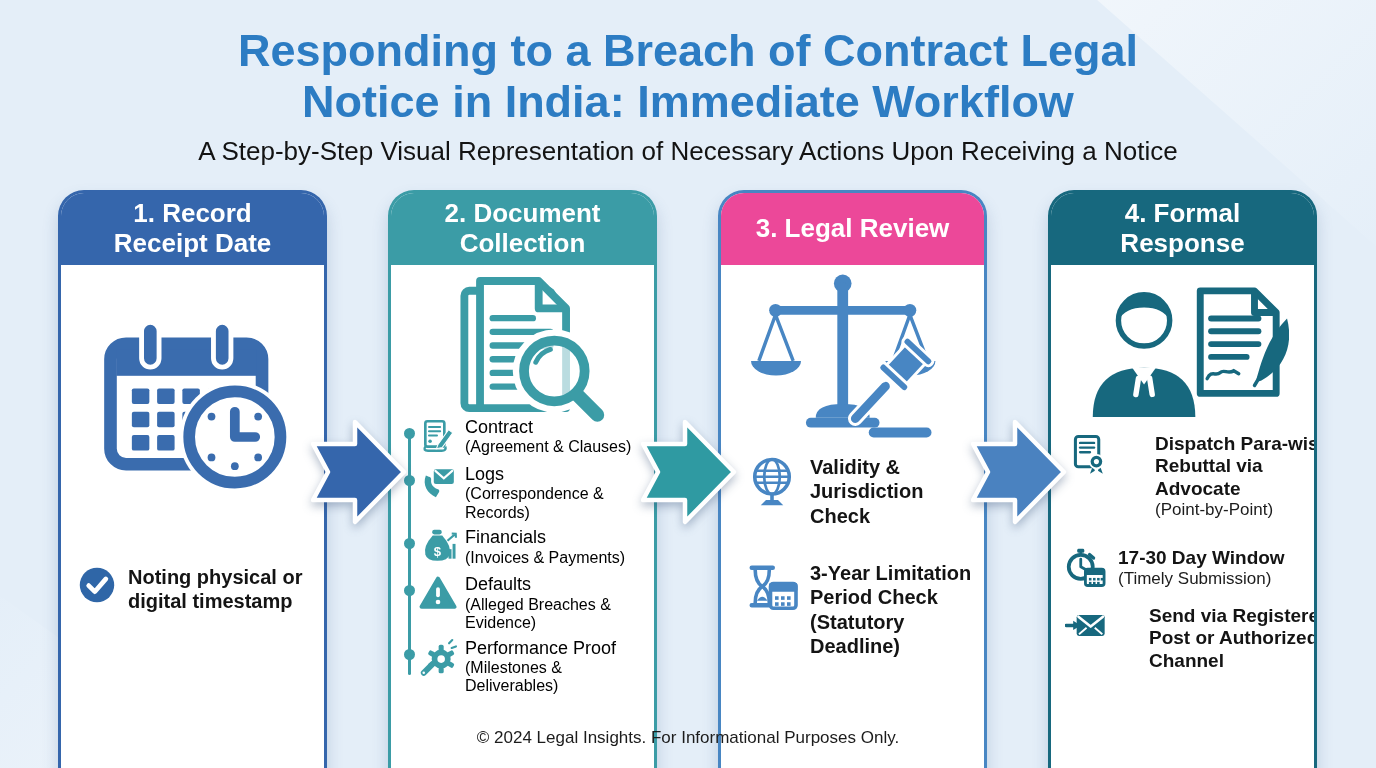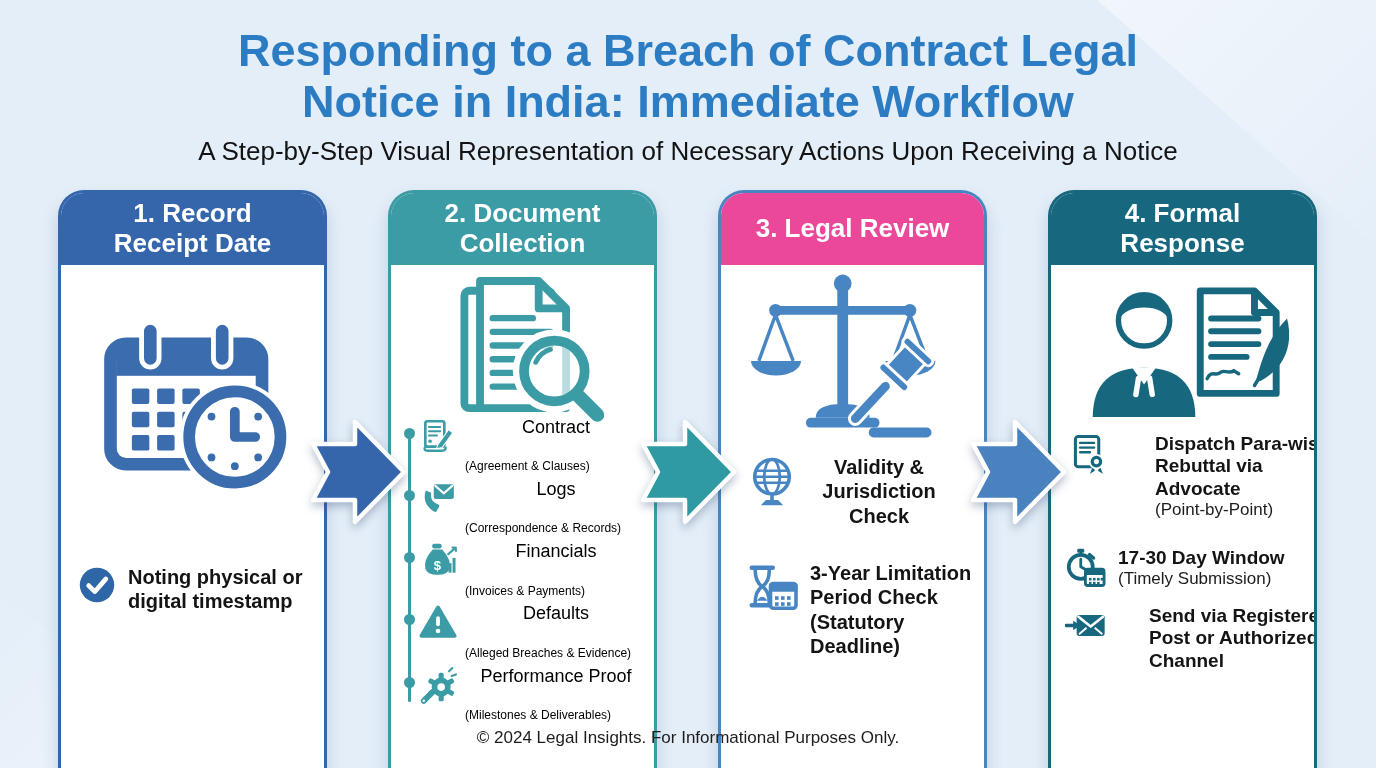--- a/index.html
+++ b/index.html
@@ -53,29 +53,29 @@
   .c1-item .t{ font-size:20px; line-height:1.2; width:184px; }
 
   
   .c2-list{ position:absolute; top:152px; left:10px; width:250px; }
   .c2-line{ position:absolute; left:7px; top:16px; bottom:26px; width:3px;
             background:#3b9ca6; border-radius:2px; }
   .c2-row{ position:relative; display:grid; grid-template-columns:18px 46px 1fr;
            align-items:start; margin-bottom:5px; }
   .c2-dot{ width:11px; height:11px; border-radius:50%; background:#3b9ca6;
            margin-top:11px; margin-left:3px; }
-  .c2-row .t{ font-size:18px; line-height:1.18;text-align:center; }
-  .c2-row .s{ font-size:12px; line-height:1.16;margin-top:22px; }
+  .c2-row .t{ font-size:18px; line-height:1.18; }
+  .c2-row .s{ font-size:16px; line-height:1.16; }
   .c2-row .txt{ width:182px; }
 
   
   .c3-item1{ top:190px; left:24px; }
   .c3-item2{ top:296px; left:24px; }
   .c3 .item .t{ font-size:20px; line-height:1.22; }
-  .c3-item1 .t{ width:138px;text-align:center; }
+  .c3-item1 .t{ width:138px; }
   .c3-item2 .t{ width:178px; }
 
   
   .c4-item1{ top:168px; left:18px;gap:44px; }
   .c4-item2{ top:282px; left:14px; }
   .c4-item3{ top:340px; left:14px;gap:42px; }
   .c4 .item .t{ font-size:19px; line-height:1.18; width:196px; }
   .c4 .item .s{ font-size:17px; line-height:1.18; }
 
   .arrow{ position:absolute; top:416px; width:97px; height:112px; z-index:5;

